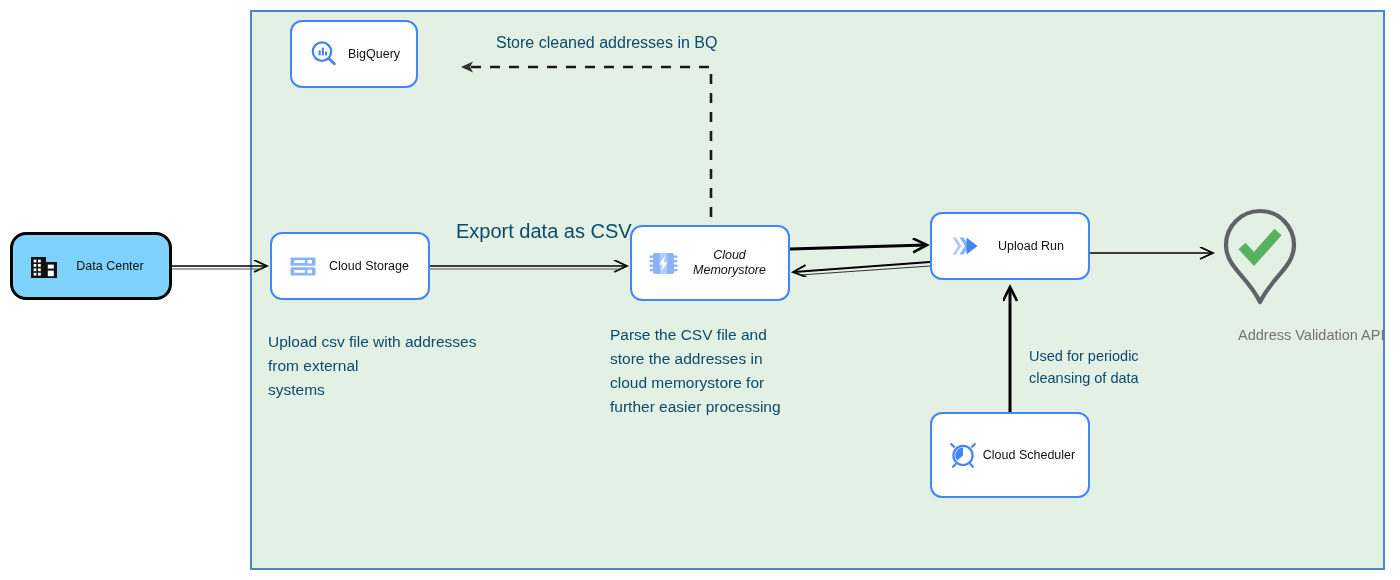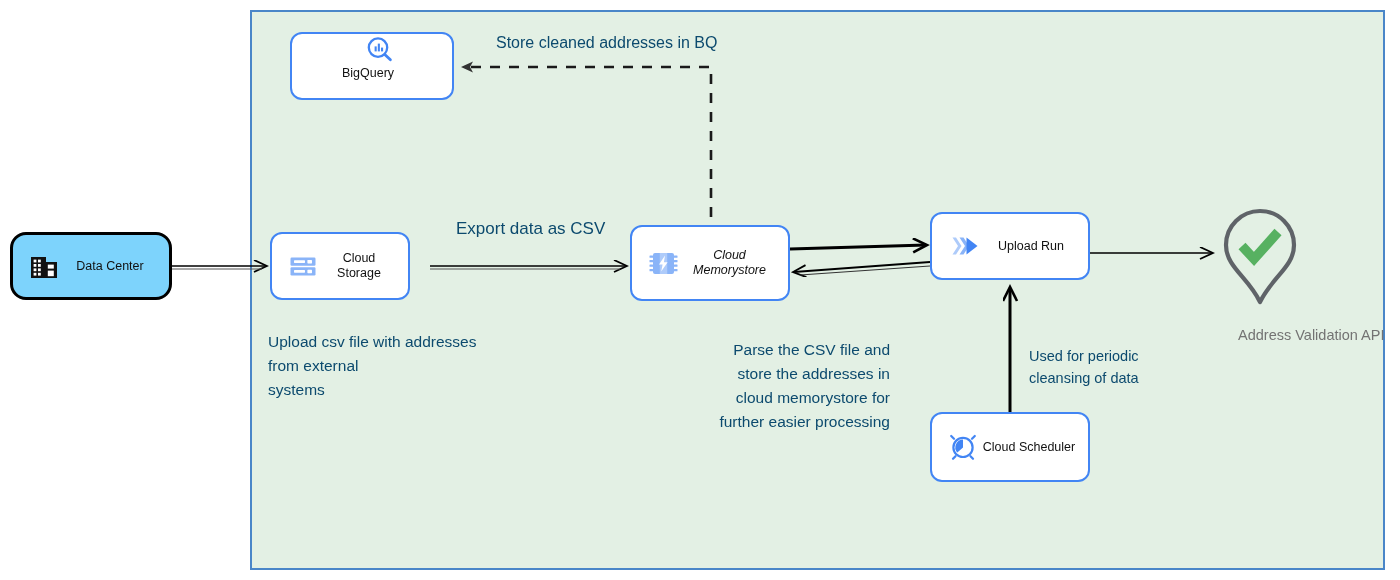--- a/index.html
+++ b/index.html
@@ -62,25 +62,25 @@
     color: #111111;
     line-height: 1.18;
     padding: 0 10px 0 2px;
     white-space: pre-line;
   }
   .node.onprem .node-label {
     font-size: 12.5px;
   }
   
   #node-data-center   { left: 10px;  top: 232px; width: 162px; height: 68px; }
-  #node-bigquery      { left: 290px; top: 32px;  width: 164px; height: 68px; flex-direction: column; }
-  #node-cloud-storage { left: 270px; top: 232px; width: 140px; height: 68px; }
+  #node-bigquery      { left: 290px; top: 20px;  width: 128px; height: 68px; }
+  #node-cloud-storage { left: 270px; top: 232px; width: 160px; height: 68px; }
   #node-memorystore   { left: 630px; top: 225px; width: 160px; height: 76px; font-style: italic; }
   #node-cloud-run     { left: 930px; top: 212px; width: 160px; height: 68px; }
-  #node-scheduler     { left: 930px; top: 412px; width: 160px; height: 70px; }
+  #node-scheduler     { left: 930px; top: 412px; width: 160px; height: 86px; }
   
   #node-address-api {
     position: absolute;
     left: 1218px;
     top: 207px;
     width: 84px;
     height: 100px;
   }
   #label-address-api {
     position: absolute;
@@ -93,23 +93,23 @@
   }
   
   .annotation {
     position: absolute;
     font-size: 15.5px;
     color: #0c4a6e;
     line-height: 1.55;
     white-space: pre-line;
   }
   #ann-store-bq     { left: 496px; top: 31px;  width: 320px; font-size: 16px;}
-  #ann-export-csv   { left: 456px; top: 216px; width: 250px; font-size: 17px;}
+  #ann-export-csv   { left: 456px; top: 216px; width: 250px; font-size: 20px;}
   #ann-upload-csv   { left: 268px; top: 330px; width: 270px; }
-  #ann-parse-csv    { left: 610px; top: 338px; width: 280px; text-align: right; }
+  #ann-parse-csv    { left: 610px; top: 323px; width: 280px; }
   #ann-periodic     { left: 1029px;top: 345px; width: 200px; font-size: 14.5px;}
   
   #edges {
     position: absolute;
     left: 0;
     top: 0;
     width: 1400px;
     height: 580px;
     pointer-events: none;
   }

